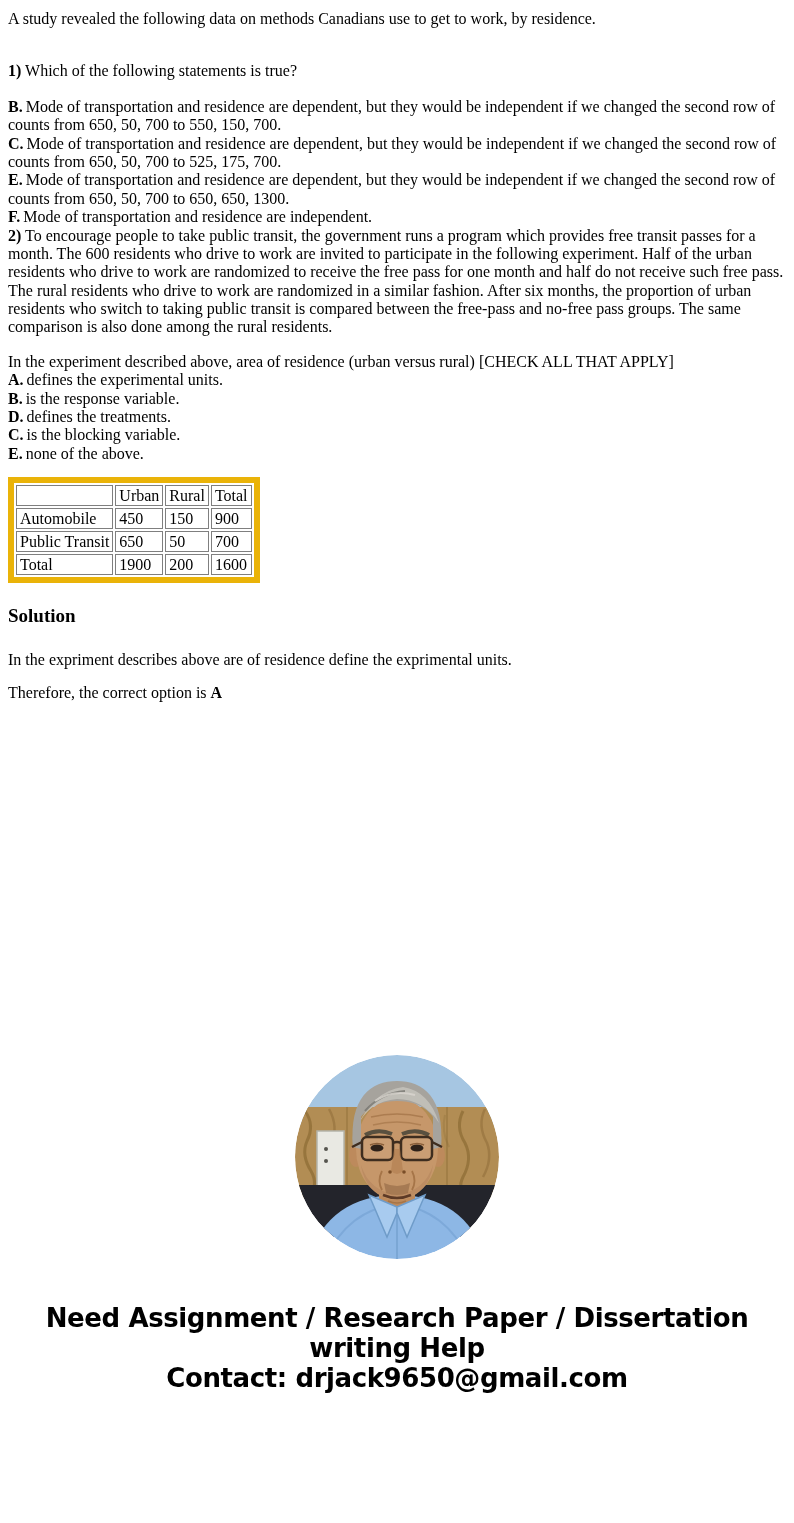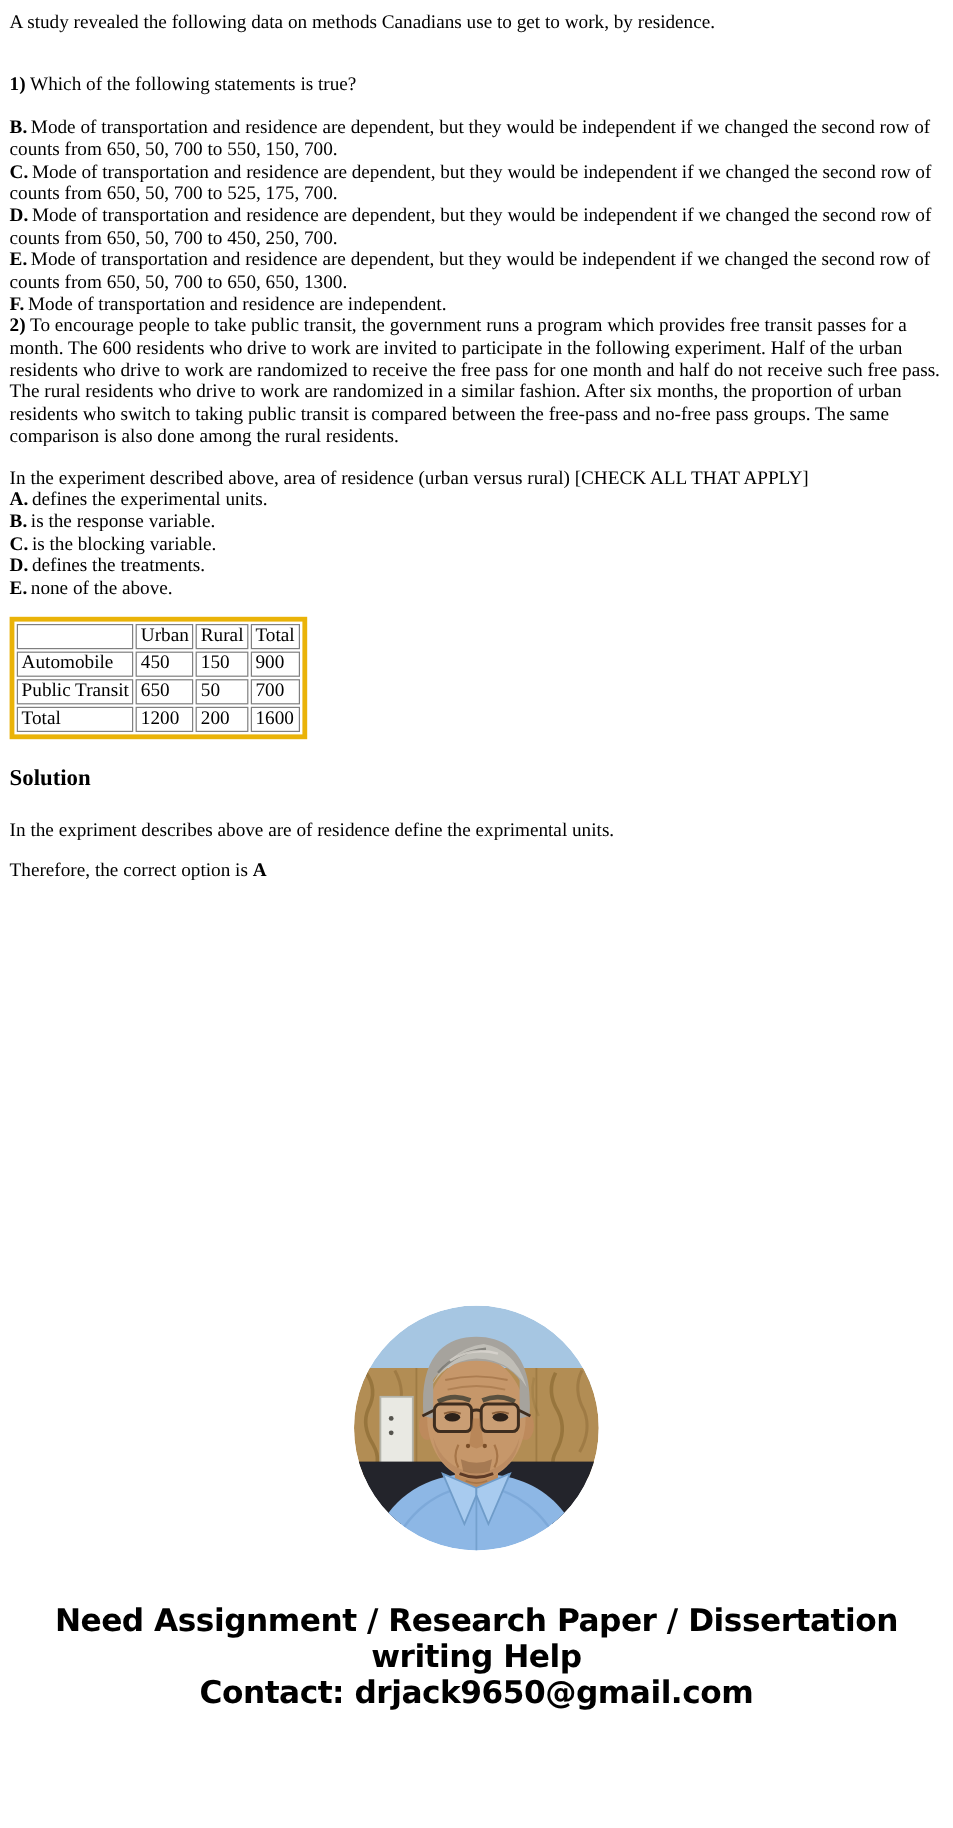--- a/index.html
+++ b/index.html
@@ -21,21 +21,21 @@
   .opts         { margin-top: 17px; }
   .optline      { margin: 0; }
   .optline b    { margin-right: 3px; }
   .q2para       { }
   .q2check      { margin-top: 16px; }
 
   table.dtable {
     margin-top: 14px;
     border-collapse: separate;
     border-spacing: 2px;
-    border: 4px solid #eab308;
+    border: 6px solid #eab308;
   }
   table.dtable td {
     border: 1px solid #7f7f7f;
     padding: 0 3px;
     height: 21px;
     font-size: 16px;
     white-space: nowrap;
   }
 
   .solution-heading {
@@ -75,33 +75,32 @@
 </head>
 <body>
 
 <p class="intro">A study revealed the following data on methods Canadians use to get to work, by residence.</p>
 
 <p class="q1head"><b>1)</b> <span>Which of the following statements is true?</span></p>
 
 <div class="opts">
   <div class="optline"><b>B.</b><span>Mode of transportation and residence are dependent, but they would be independent if we changed the second row of counts from 650, 50, 700 to 550, 150, 700.</span></div>
   <div class="optline"><b>C.</b><span>Mode of transportation and residence are dependent, but they would be independent if we changed the second row of counts from 650, 50, 700 to 525, 175, 700.</span></div>
-  <div class="optline"><b>D.</b><span>Mode of transportation and residence are dependent, but they would be independent if we changed the second row of counts from 650, 50, 700 to 450, 250, 700.</span></div>
   <div class="optline"><b>E.</b><span>Mode of transportation and residence are dependent, but they would be independent if we changed the second row of counts from 650, 50, 700 to 650, 650, 1300.</span></div>
   <div class="optline"><b>F.</b><span>Mode of transportation and residence are independent.</span></div>
 </div>
 
 <p class="q2para"><b>2)</b> <span>To encourage people to take public transit, the government runs a program which provides free transit passes for a month. The 600 residents who drive to work are invited to participate in the following experiment. Half of the urban residents who drive to work are randomized to receive the free pass for one month and half do not receive such free pass. The rural residents who drive to work are randomized in a similar fashion. After six months, the proportion of urban residents who switch to taking public transit is compared between the free-pass and no-free pass groups. The same comparison is also done among the rural residents.</span></p>
 
 <div class="q2check">
   <div class="optline">In the experiment described above, area of residence (urban versus rural) [CHECK ALL THAT APPLY]</div>
   <div class="optline"><b>A.</b><span>defines the experimental units.</span></div>
   <div class="optline"><b>B.</b><span>is the response variable.</span></div>
+  <div class="optline"><b>D.</b><span>defines the treatments.</span></div>
   <div class="optline"><b>C.</b><span>is the blocking variable.</span></div>
-  <div class="optline"><b>D.</b><span>defines the treatments.</span></div>
   <div class="optline"><b>E.</b><span>none of the above.</span></div>
 </div>
 
 <table class="dtable">
   <tbody>
     <tr>
       <td style="min-width:95px;"></td>
       <td>Urban</td>
       <td>Rural</td>
       <td>Total</td>
@@ -113,21 +112,21 @@
       <td>900</td>
     </tr>
     <tr>
       <td>Public Transit</td>
       <td>650</td>
       <td>50</td>
       <td>700</td>
     </tr>
     <tr>
       <td>Total</td>
-      <td>1200</td>
+      <td>1900</td>
       <td>200</td>
       <td>1600</td>
     </tr>
   </tbody>
 </table>
 
 <h3 class="solution-heading">Solution</h3>
 
 <p class="sol-body">In the expriment describes above are of residence define the exprimental units.</p>
 

